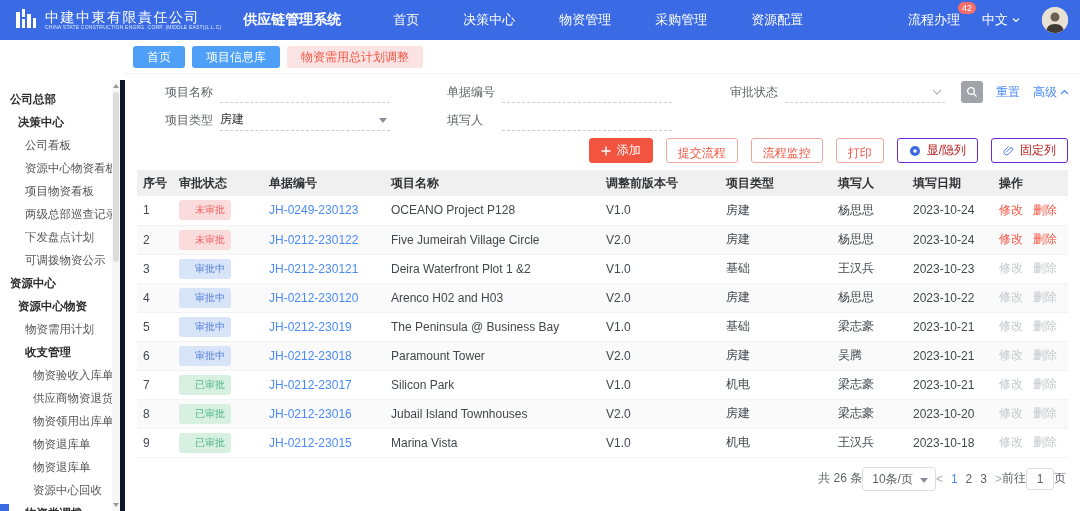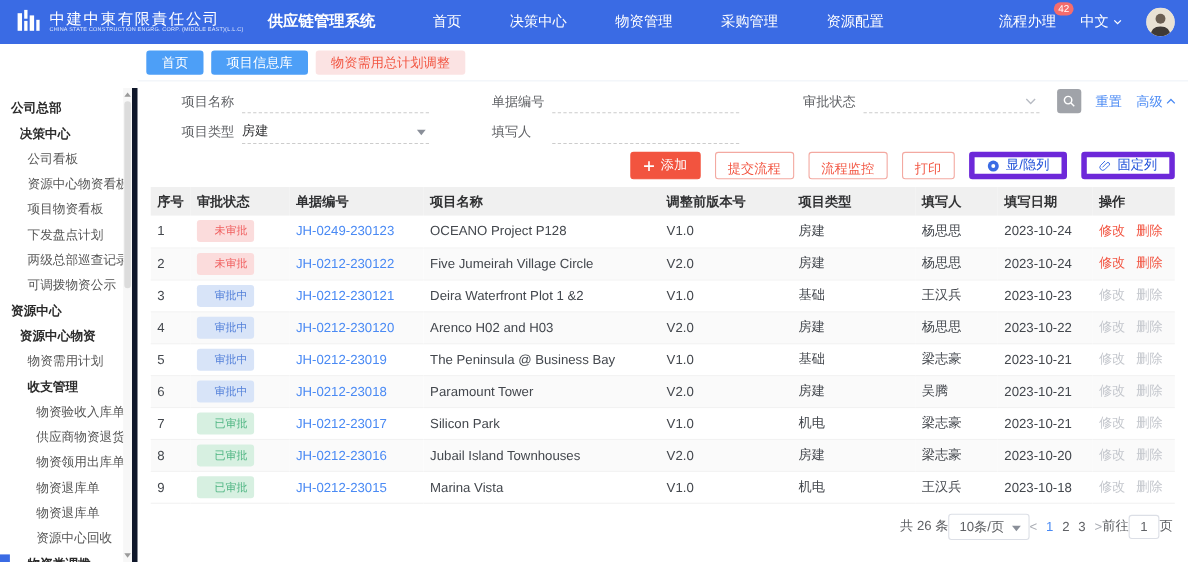--- a/index.html
+++ b/index.html
@@ -59,21 +59,21 @@
   .sel-caret { position:absolute; right:3px; top:9px; width:0; height:0; border-left:4px solid transparent; border-right:4px solid transparent; border-top:5px solid #8a8f99; }
   .sel-chev { position:absolute; right:3px; top:7px; }
   .search-btn { width:22px; height:22px; margin-left:16px; background:#a0a3a9; border:none; border-radius:3px; display:flex; align-items:center; justify-content:center; cursor:pointer; }
   .link-btn { color:#4a8af4; margin-left:13px; cursor:pointer; white-space:nowrap; display:flex; align-items:center; gap:3px; }
 
   
   .toolbar { display:flex; justify-content:flex-end; gap:13px; padding:0 12px; margin:4px 0 7px; }
   .btn { height:25px; padding:0 11px; border-radius:3px; font-size:12px; display:inline-flex; align-items:center; gap:6px; cursor:pointer; background:#fff; font-family:inherit; }
   .btn-add { background:#f2543f; color:#fff; border:1px solid #f2543f; }
   .btn-red { border:1px solid #f3a9a1; color:#f25643;flex-direction:column; }
-  .btn-blue { border:5px solid #6d28d9; color:#1d4ed8;justify-content:center; }
+  .btn-blue { border:1px solid #6d28d9; color:#b91c1c;justify-content:center; }
 
   
   .table-wrap { padding:0 12px; }
   table { width:100%; border-collapse:collapse; table-layout:fixed; }
   thead th { background:#f0f0f0; height:26px; font-size:12px; font-weight:bold; color:#303133; text-align:left; padding:0 6px; white-space:nowrap; }
   tbody td { height:29px; padding:0 6px; border-bottom:1px solid #f2f2f2; font-size:12px; color:#43474d; white-space:nowrap; overflow:hidden; }
   tbody tr:nth-child(even) { background:#fafafa; }
   .status-badge { display:inline-block; min-width:52px; text-align:right; padding:3px 6px; border-radius:3px; font-size:10px; }
   .st-red   { background:#fbdcdc; color:#f05e5e; }
   .st-blue  { background:#d8e4f8; color:#527fd9; }
@@ -144,22 +144,22 @@
 <div class="body-wrap">
 
   <div class="sidebar">
     <div class="menu">
 
     <div class="menu-item lvl0">公司总部</div>
         <div class="menu-item lvl1">决策中心</div>
         <div class="menu-item lvl2">公司看板</div>
         <div class="menu-item lvl2">资源中心物资看板</div>
         <div class="menu-item lvl2">项目物资看板</div>
+        <div class="menu-item lvl2">两级总部巡查记录</div>
         <div class="menu-item lvl2">下发盘点计划</div>
-        <div class="menu-item lvl2">两级总部巡查记录</div>
         <div class="menu-item lvl2">可调拨物资公示</div>
         <div class="menu-item lvl0">资源中心</div>
         <div class="menu-item lvl1">资源中心物资</div>
         <div class="menu-item lvl2">物资需用计划</div>
         <div class="menu-item lvl2 grp">收支管理</div>
         <div class="menu-item lvl3">物资验收入库单</div>
         <div class="menu-item lvl3">供应商物资退货单</div>
         <div class="menu-item lvl3">物资领用出库单</div>
         <div class="menu-item lvl3">物资退库单</div>
         <div class="menu-item lvl3">物资退库单</div>

